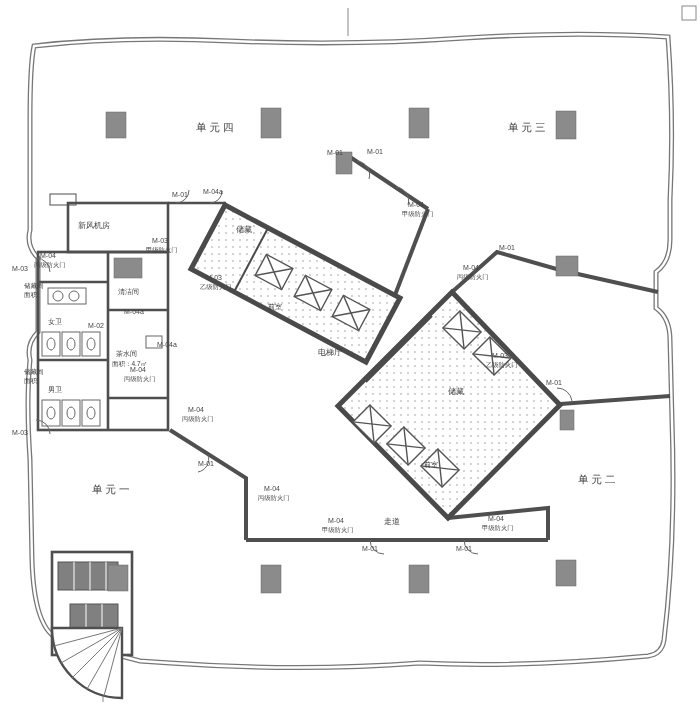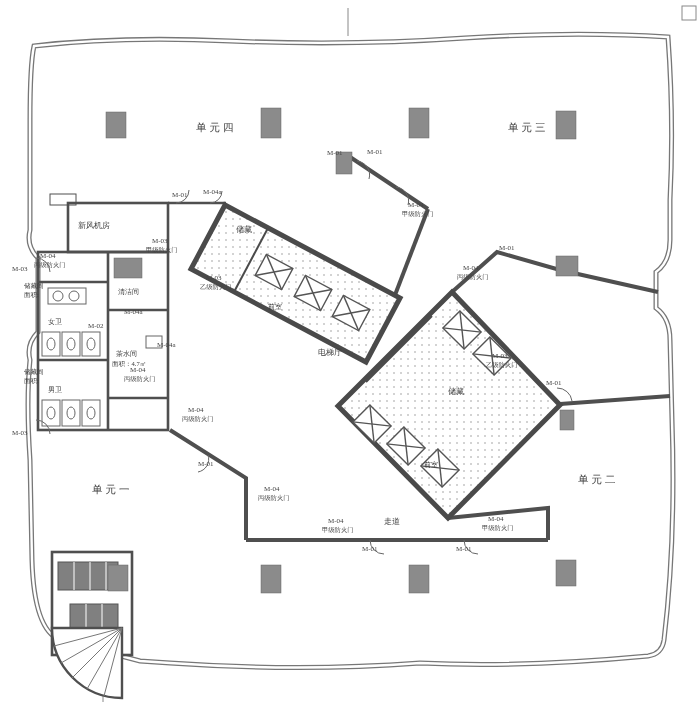--- a/index.html
+++ b/index.html
@@ -1,18 +1,18 @@
 <!DOCTYPE html>
 <html><head>
 <meta charset="utf-8">
 <style>
   html,body{margin:0;padding:0;background:#ffffff;}
   .canvas{
     position:relative;width:700px;height:705px;background:#ffffff;
-    font-family:Liberation Serif, serif;overflow:hidden;
+    font-family:Liberation Sans, sans-serif;overflow:hidden;
   }
   svg{position:absolute;left:0;top:0;}
   text{fill:#333;}
   .unit-label{font-size:10.5px;letter-spacing:3px;fill:#3a3a3a;}
   .room-label{font-size:8px;fill:#3a3a3a;}
   .room-label-sm{font-size:7px;fill:#3a3a3a;}
   .area-label{font-size:6.5px;fill:#3a3a3a;}
   .door-tag{font-size:7px;fill:#444;}
   .door-sub{font-size:6.3px;fill:#444;}
 </style>

